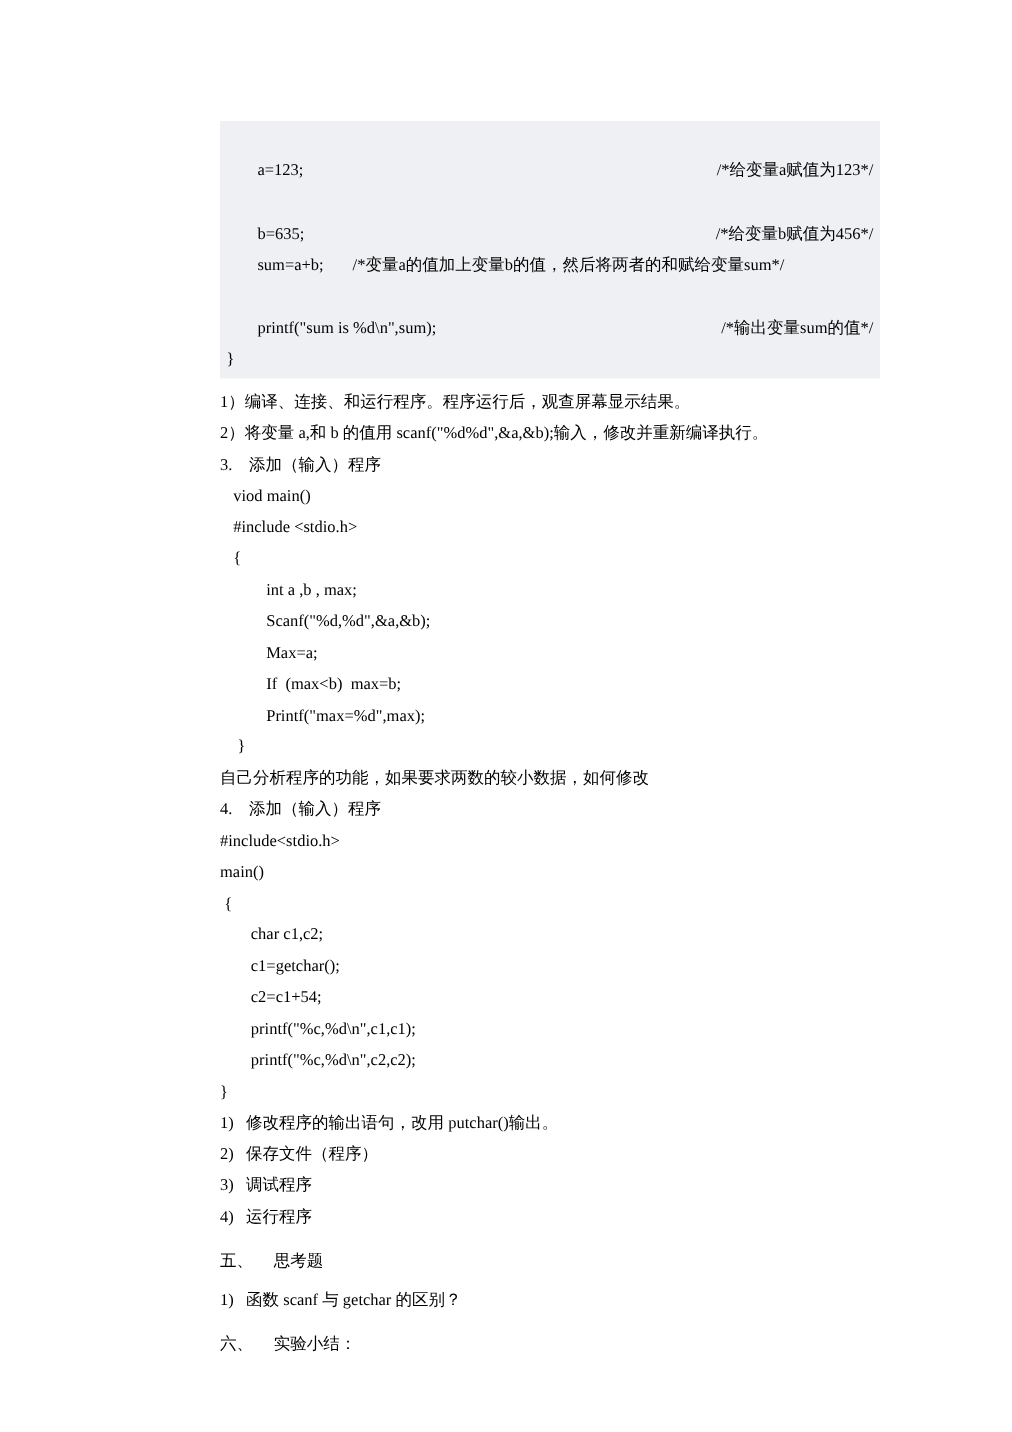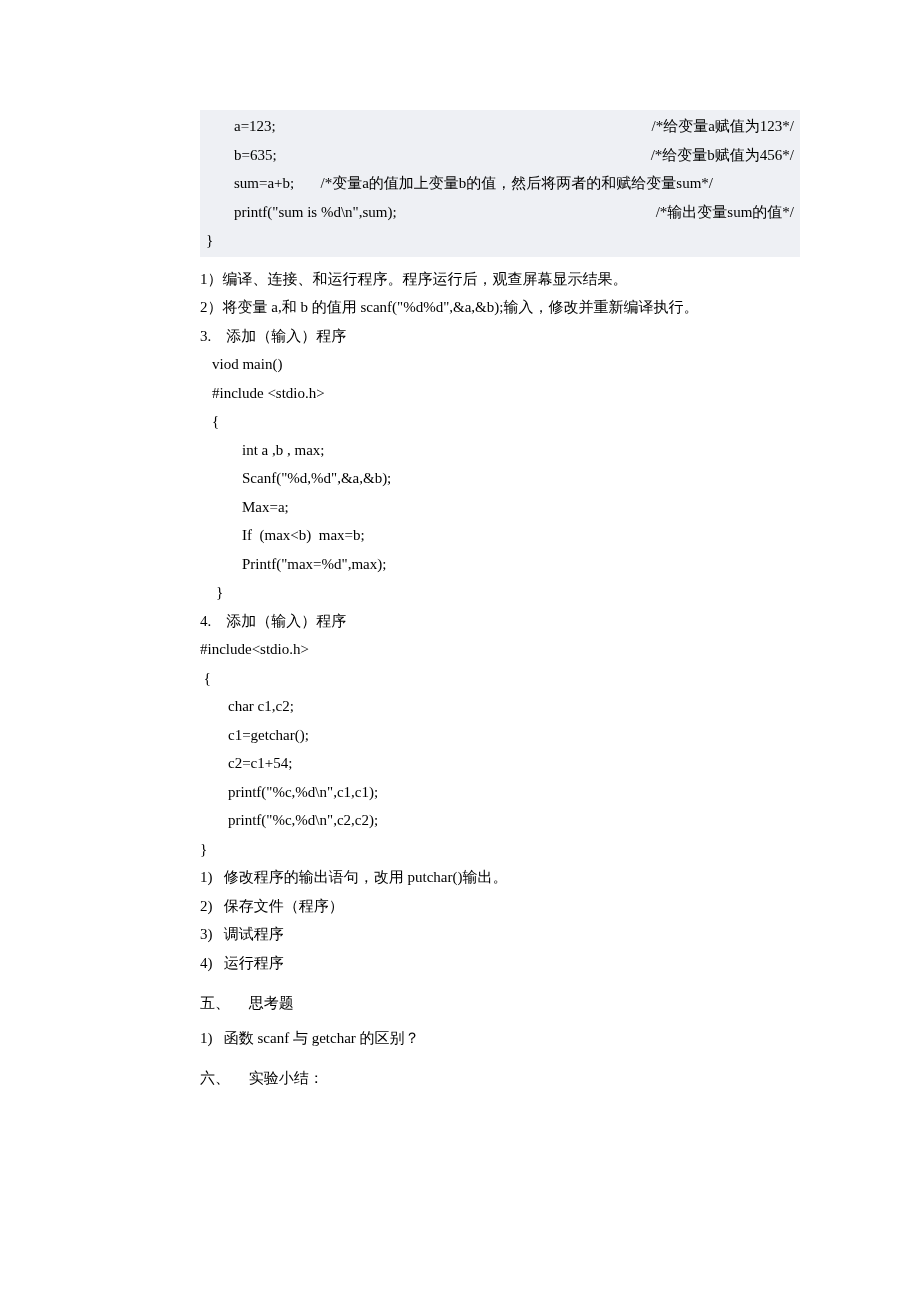--- a/index.html
+++ b/index.html
@@ -20,20 +20,21 @@
   .code-block {
     background: #eef0f4;
     padding: 2px 6px;
     margin-bottom: 8px;
     font-family: "Times New Roman", "SimSun", serif;
   }
   .code-line {
     display: flex;
     justify-content: space-between;
     white-space: pre;
+    margin-top: 29px;
   }
   .indent1 { padding-left: 28px; }
   .indent2 { padding-left: 42px; }
   .body-line { white-space: pre-wrap; }
   .section-head {
     font-weight: normal;
     margin-top: 12px;
     margin-bottom: 6px;
   }
 </style>
@@ -65,23 +66,25 @@
   <div class="body-line">3.    添加（输入）程序</div>
   <div class="body-line" style="padding-left:12px;">viod main()</div>
   <div class="body-line" style="padding-left:12px;">#include &lt;stdio.h&gt;</div>
   <div class="body-line" style="padding-left:12px;">{</div>
   <div class="body-line indent2">int a ,b , max;</div>
   <div class="body-line indent2">Scanf("%d,%d",&amp;a,&amp;b);</div>
   <div class="body-line indent2">Max=a;</div>
   <div class="body-line indent2">If  (max&lt;b)  max=b;</div>
   <div class="body-line indent2">Printf("max=%d",max);</div>
   <div class="body-line" style="padding-left:16px;">}</div>
+  <div class="body-line">自己分析程序的功能，如果要求两数的较小数据，如何修改</div>
 
   <div class="body-line">4.    添加（输入）程序</div>
   <div class="body-line">#include&lt;stdio.h&gt;</div>
+  <div class="body-line">main()</div>
   <div class="body-line"> {</div>
   <div class="body-line indent1">char c1,c2;</div>
   <div class="body-line indent1">c1=getchar();</div>
   <div class="body-line indent1">c2=c1+54;</div>
   <div class="body-line indent1">printf("%c,%d\n",c1,c1);</div>
   <div class="body-line indent1">printf("%c,%d\n",c2,c2);</div>
   <div class="body-line">}</div>
   <div class="body-line">1)   修改程序的输出语句，改用 putchar()输出。</div>
   <div class="body-line">2)   保存文件（程序）</div>
   <div class="body-line">3)   调试程序</div>

